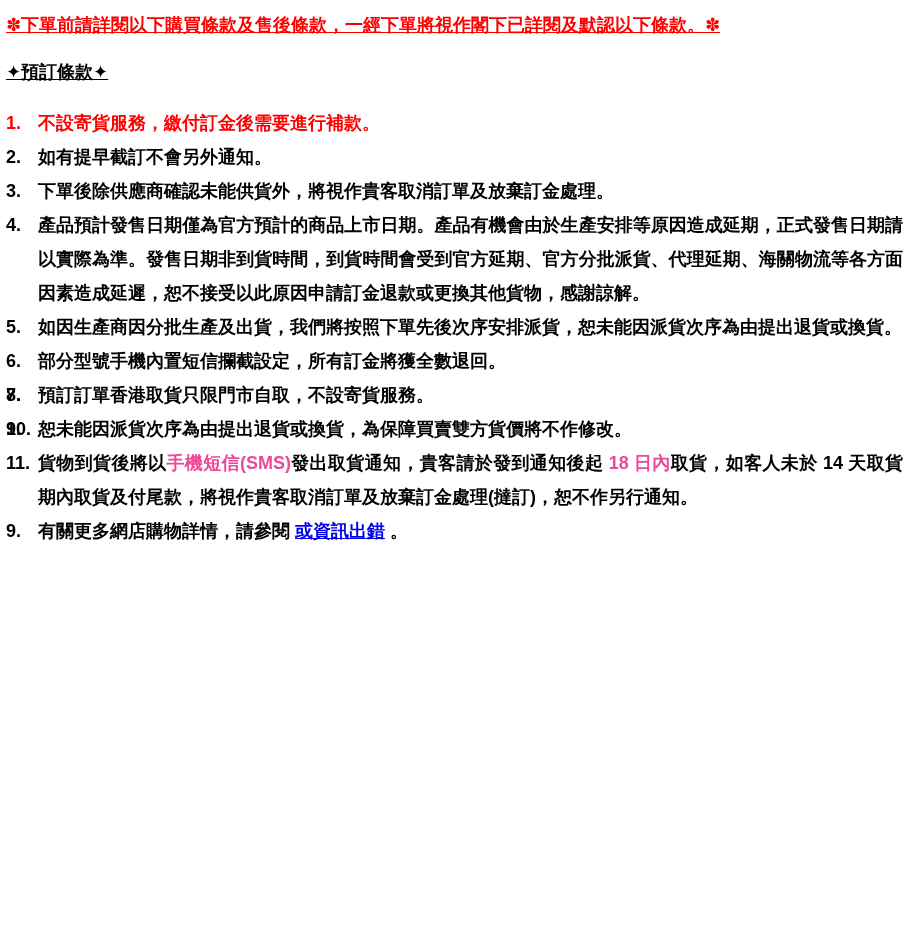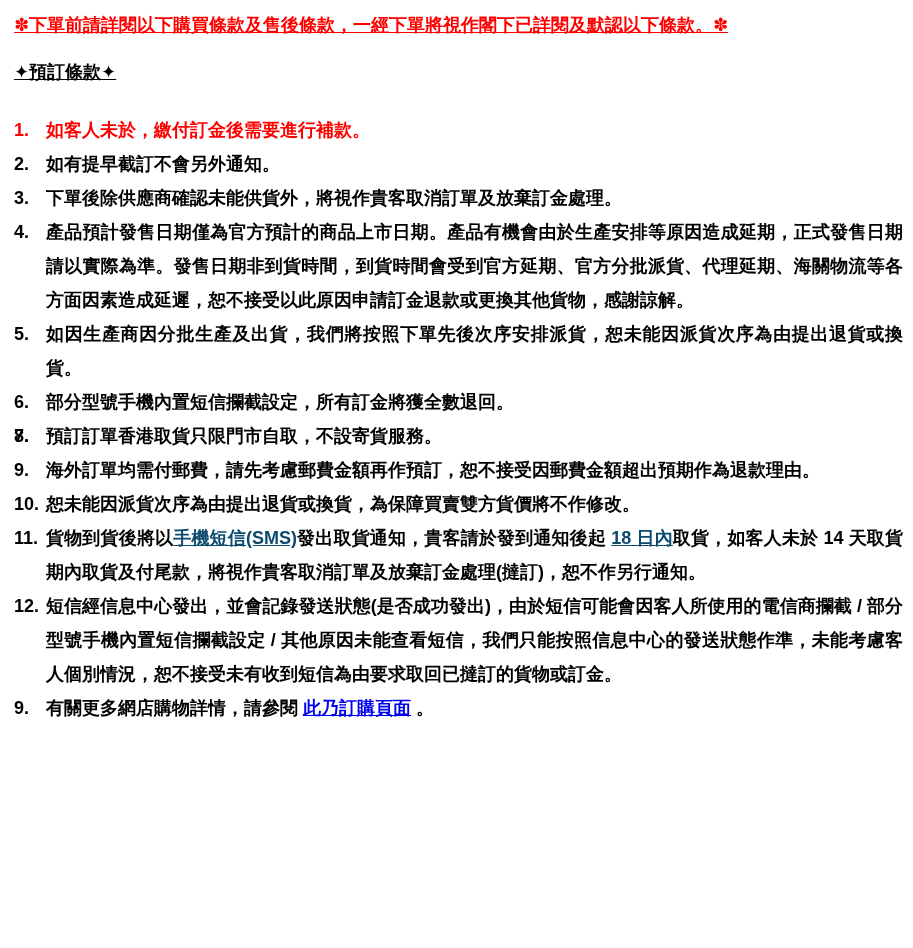--- a/index.html
+++ b/index.html
@@ -6,37 +6,37 @@
     margin: 0;
     padding: 0;
     background: #ffffff;
     font-family: "Liberation Sans", "DejaVu Sans", sans-serif;
     color: #000000;
   }
   .page {
     width: 913px;
     min-height: 948px;
     box-sizing: border-box;
-    padding: 8px 10px 10px 12px;
+    padding: 8px 10px 10px 4px;
     font-weight: 700;
     font-size: 18px;
   }
   .notice {
     color: #ff0000;
     text-decoration: underline;
     font-size: 18px;
     line-height: 26px;
     margin: 4px 0 22px 2px;
   }
   .section-title {
     color: #000000;
     text-decoration: underline;
     font-size: 18px;
     line-height: 24px;
-    margin: 0 0 29px 2px;
+    margin: 0 0 22px 2px;
   }
   .terms {
     margin: 0;
     padding: 0;
   }
   .term {
     position: relative;
     padding-left: 34px;
     line-height: 34px;
     text-align: justify;
@@ -44,45 +44,43 @@
   .term .num {
     position: absolute;
     left: 2px;
     top: 0;
     white-space: nowrap;
   }
   .red {
     color: #ff0000;
   }
   .red-u {
-    color: #0c4a6e;
-    text-decoration: underline;
+    color: #ec4899;
   }
   a.link {
     color: #0000ee;
     text-decoration: underline;
     cursor: pointer;
   }
 </style>
 </head>
 <body>
 
 <div class="page">
   <div class="notice">✽下單前請詳閱以下購買條款及售後條款，一經下單將視作閣下已詳閱及默認以下條款。✽</div>
 
   <div class="section-title">✦預訂條款✦</div>
 
   <div class="terms" id="terms-list">
-      <div class="term"><span class="num red">1.</span><span class="content red">如客人未於，繳付訂金後需要進行補款。</span></div>
+      <div class="term"><span class="num red">1.</span><span class="content red">不設寄貨服務，繳付訂金後需要進行補款。</span></div>
       <div class="term"><span class="num">2.</span><span class="content">如有提早截訂不會另外通知。</span></div>
       <div class="term"><span class="num">3.</span><span class="content">下單後除供應商確認未能供貨外，將視作貴客取消訂單及放棄訂金處理。</span></div>
       <div class="term"><span class="num">4.</span><span class="content">產品預計發售日期僅為官方預計的商品上市日期。產品有機會由於生產安排等原因造成延期，正式發售日期請以實際為準。發售日期非到貨時間，到貨時間會受到官方延期、官方分批派貨、代理延期、海關物流等各方面因素造成延遲，恕不接受以此原因申請訂金退款或更換其他貨物，感謝諒解。</span></div>
       <div class="term"><span class="num">5.</span><span class="content">如因生產商因分批生產及出貨，我們將按照下單先後次序安排派貨，恕未能因派貨次序為由提出退貨或換貨。</span></div>
       <div class="term"><span class="num">6.</span><span class="content">部分型號手機內置短信攔截設定，所有訂金將獲全數退回。</span></div>
       <div class="term"><span class="num">7.</span></div>
       <div class="term"><span class="num">8.</span><span class="content">預訂訂單香港取貨只限門市自取，不設寄貨服務。</span></div>
-      <div class="term"><span class="num">9.</span><span class="content">海外訂單均需付郵費，請先考慮郵費金額再作預訂，恕不接受因郵費金額超出預期作為退款理由。</span></div>
+      <div class="term"><span class="num">9.</span></div>
       <div class="term"><span class="num">10.</span><span class="content">恕未能因派貨次序為由提出退貨或換貨，為保障買賣雙方貨價將不作修改。</span></div>
       <div class="term"><span class="num">11.</span><span class="content">貨物到貨後將以<span class="red-u">手機短信(SMS)</span>發出取貨通知，貴客請於發到通知後起 <span class="red-u">18 日內</span>取貨，如客人未於 14 天取貨期內取貨及付尾款，將視作貴客取消訂單及放棄訂金處理(撻訂)，恕不作另行通知。</span></div>
-      <div class="term"><span class="num">12.</span><span class="content">短信經信息中心發出，並會記錄發送狀態(是否成功發出)，由於短信可能會因客人所使用的電信商攔截 / 部分型號手機內置短信攔截設定 / 其他原因未能查看短信，我們只能按照信息中心的發送狀態作準，未能考慮客人個別情況，恕不接受未有收到短信為由要求取回已撻訂的貨物或訂金。</span></div>
-      <div class="term"><span class="num">9.</span><span class="content">有關更多網店購物詳情，請參閱 <a class="link" href="#">此乃訂購頁面</a> 。</span></div>
+      <div class="term"><span class="num">9.</span><span class="content">有關更多網店購物詳情，請參閱 <a class="link" href="#">或資訊出錯</a> 。</span></div>
     </div>
 </div>
 
 </body></html>

